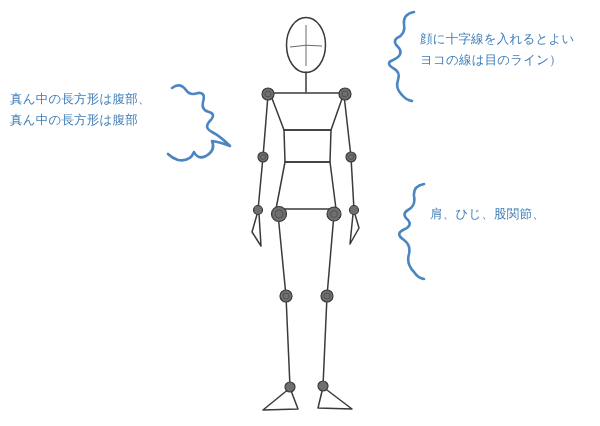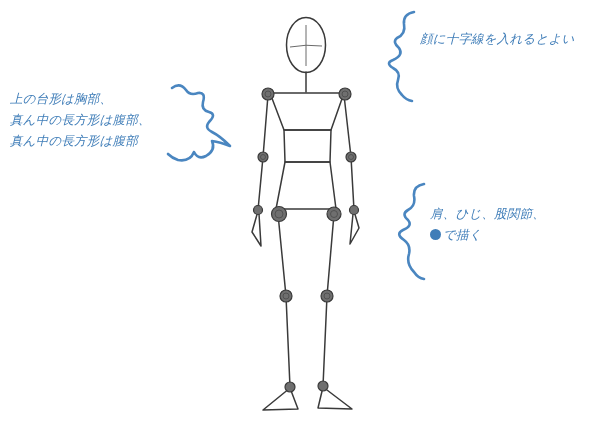--- a/index.html
+++ b/index.html
@@ -24,33 +24,33 @@
     .note {
       position: absolute;
       color: #3f7db8;
       font-size: 12.5px;
       line-height: 21px;
       letter-spacing: 0.2px;
       white-space: nowrap;
     }
     .note .line {
       display: block;
-      font-style: italic;
     }
     .note-face {
       left: 420px;
       top: 28px;
     }
     .note-torso {
       left: 10px;
       top: 88px;
     }
     .note-joints {
       left: 430px;
       top: 203px;
+      text-align: center;
     }
     .dot {
       display: inline-block;
       width: 11px;
       height: 11px;
       border-radius: 50%;
       background: #3f7db8;
       vertical-align: -1px;
       margin-right: 2px;
     }
@@ -179,24 +179,23 @@
 
   <path class="bracket" d="M414 12 Q403 14 404 24 Q406 34 397 38 Q392 42 399 48 Q404 55 393 60 Q385 63 393 68 Q401 72 398 80 Q395 88 402 95 Q406 100 412 101"></path>
 
   <path class="bracket" d="M172 88 Q180 82 186 90 Q190 96 198 93 Q206 92 203 102 Q201 110 209 112 Q217 114 209 122 Q204 128 212 132 Q220 136 230 146 Q220 142 212 141 Q216 150 206 156 Q198 160 194 152 Q190 162 178 160 Q172 158 168 154"></path>
 
   <path class="bracket" d="M424 184 Q413 186 414 196 Q416 206 408 210 Q401 214 408 220 Q413 226 403 230 Q395 234 404 240 Q411 245 409 254 Q406 264 414 272 Q418 278 424 279"></path>
 </svg>
 
 <div class="note note-face">
   <span class="line">顔に十字線を入れるとよい</span>
+  <span class="line">ヨコの線は目のライン）</span>
 </div>
 
 <div class="note note-torso">
-  <span class="line">上の台形は胸部、</span>
   <span class="line">真ん中の長方形は腹部、</span>
   <span class="line">真ん中の長方形は腹部</span>
 </div>
 
 <div class="note note-joints">
   <span class="line">肩、ひじ、股関節、</span>
-  <span class="line"><span class="dot"></span><span>で描く</span></span>
 </div>
 
 </body></html>

